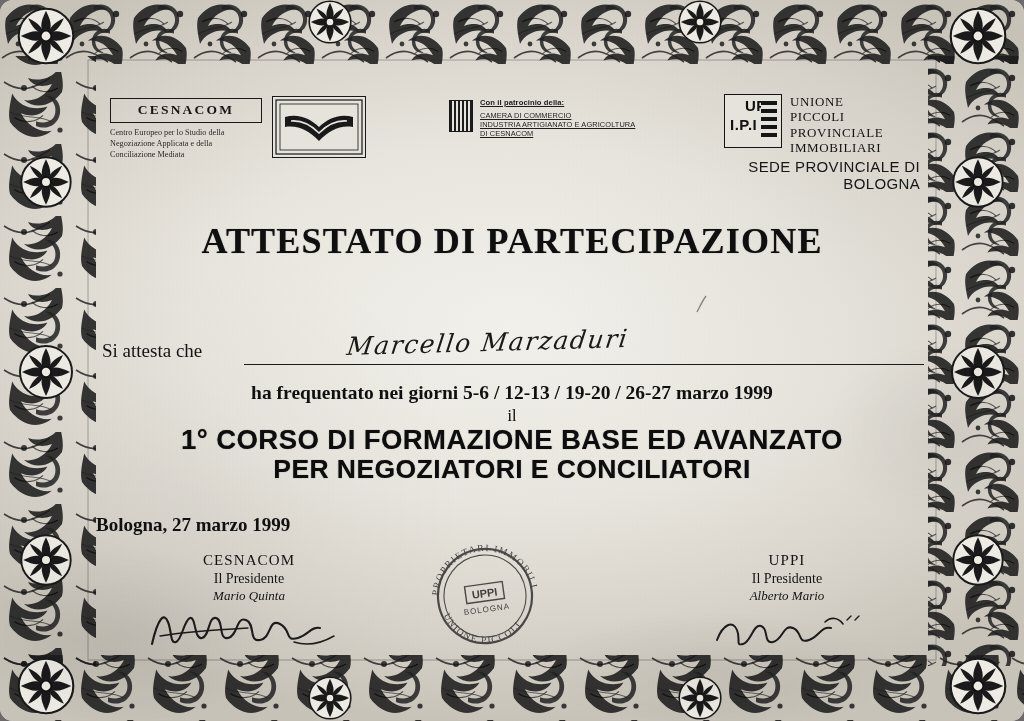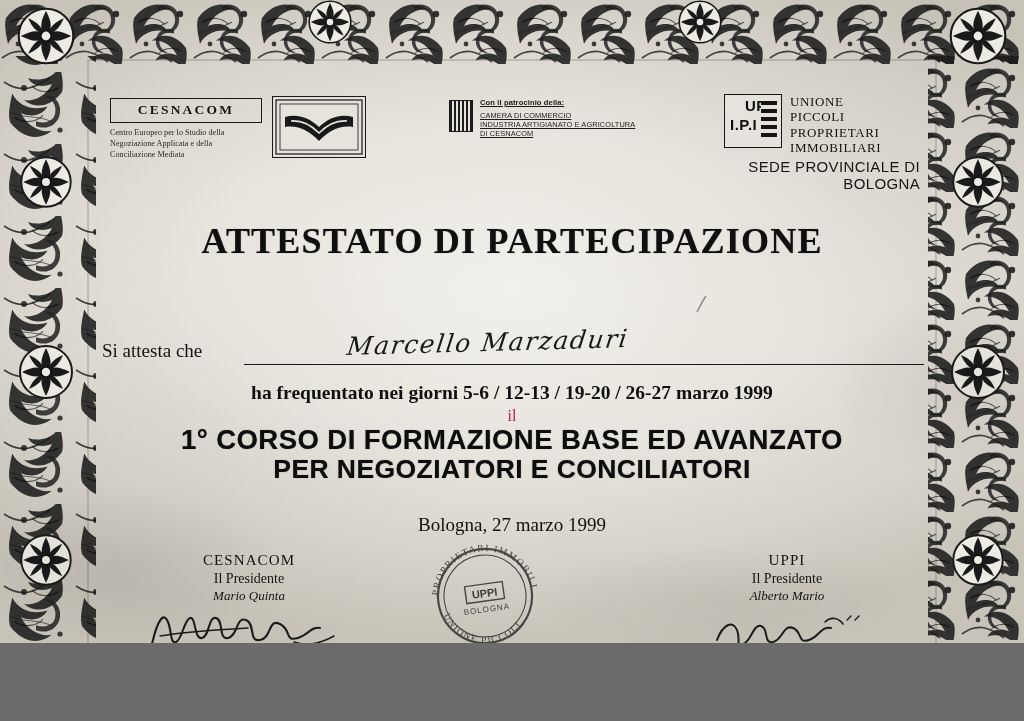--- a/index.html
+++ b/index.html
@@ -3,25 +3,26 @@
 <meta charset="utf-8">
 <style>
   html, body {
     margin: 0;
     padding: 0;
     background: #6b6b6b;
   }
   #page {
     position: relative;
     width: 1024px;
-    height: 643px;
+    height: 721px;
     overflow: hidden;
     background: #cfcbc4;
     font-family: "Liberation Serif", serif;
     color: #1b1b1b;
+    border-radius: 13px;
   }
 
   
   .paper {
     position: absolute;
     inset: 0;
     background:
       radial-gradient(ellipse 70% 55% at 50% 45%, #f3f1ec 0%, #e9e6df 45%, #d9d5cc 75%, #c9c4ba 100%);
   }
   .grain {
@@ -240,21 +241,21 @@
     font-family: "Liberation Serif", serif;
     color: #111;
   }
   .il-line {
     position: absolute;
     left: 0; right: 0;
     top: 341px;
     text-align: center;
     font-size: 16px;
     font-family: "Liberation Serif", serif;
-    color: #be185d;
+    color: #000000;
   }
 
   .course {
     position: absolute;
     left: 0; right: 0;
     top: 360px;
     text-align: center;
     font-family: "Liberation Sans", sans-serif;
     font-weight: 700;
     font-size: 27px;
@@ -263,23 +264,22 @@
     color: #0e0e0e;
     transform: scaleX(1.02);
     text-shadow: 0 0 1px rgba(0,0,0,.5);
   }
   .course .l2 { font-size: 26px; }
 
   .place-date {
     position: absolute;
     left: 0; right: 0;
     top: 448px;
-    text-align: center;
     font-size: 19px;
-    font-weight: 400;
+    font-weight: 700;
     font-family: "Liberation Serif", serif;
     color: #111;
   }
 
   
   .sig {
     position: absolute;
     width: 250px;
     text-align: center;
     font-family: "Liberation Serif", serif;
@@ -431,21 +431,21 @@
       <div class="uppi">
         <div class="uppi-top">
           <div class="uppi-logo">
             <span class="ul u1">UPP</span>
             <span class="ul u2">I.P.I</span>
             <span class="uppi-bars"></span>
           </div>
           <div class="uppi-words">
             <div>UNIONE</div>
             <div>PICCOLI</div>
-            <div>PROPRIETARI</div>
+            <div>PROVINCIALE</div>
             <div>IMMOBILIARI</div>
           </div>
         </div>
         <div class="uppi-sede">SEDE PROVINCIALE DI BOLOGNA</div>
       </div>
     </div>
 
     <div class="main-title">ATTESTATO DI PARTECIPAZIONE</div>
 
     <div class="tick">

